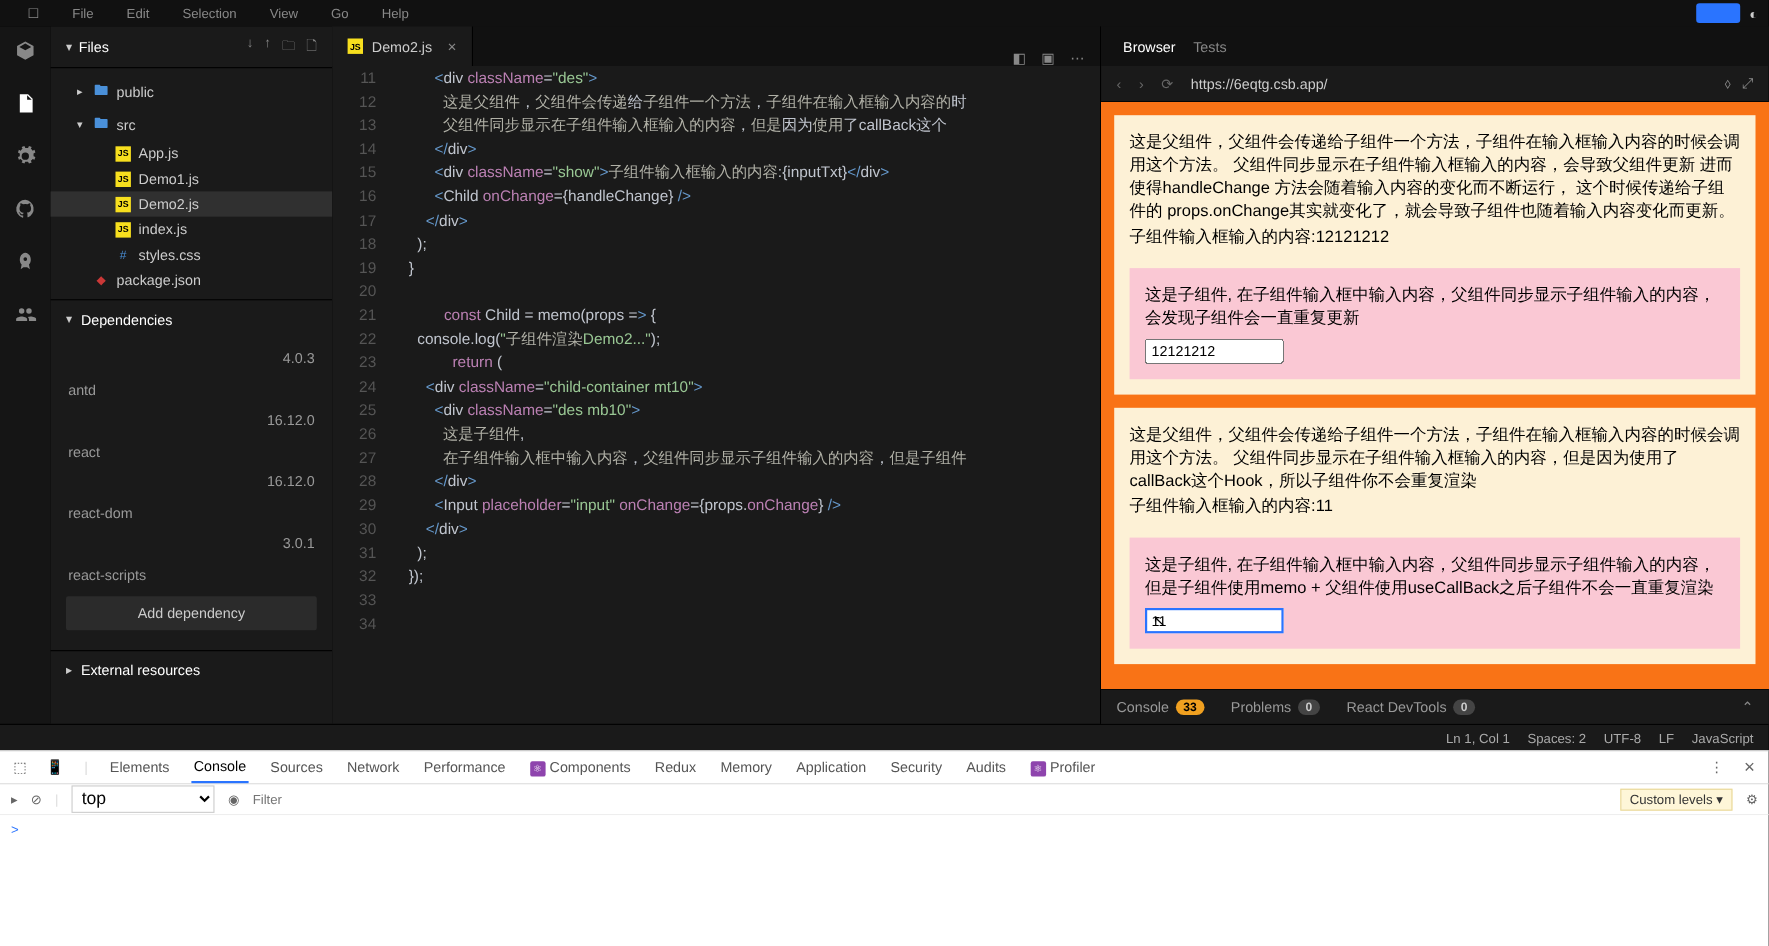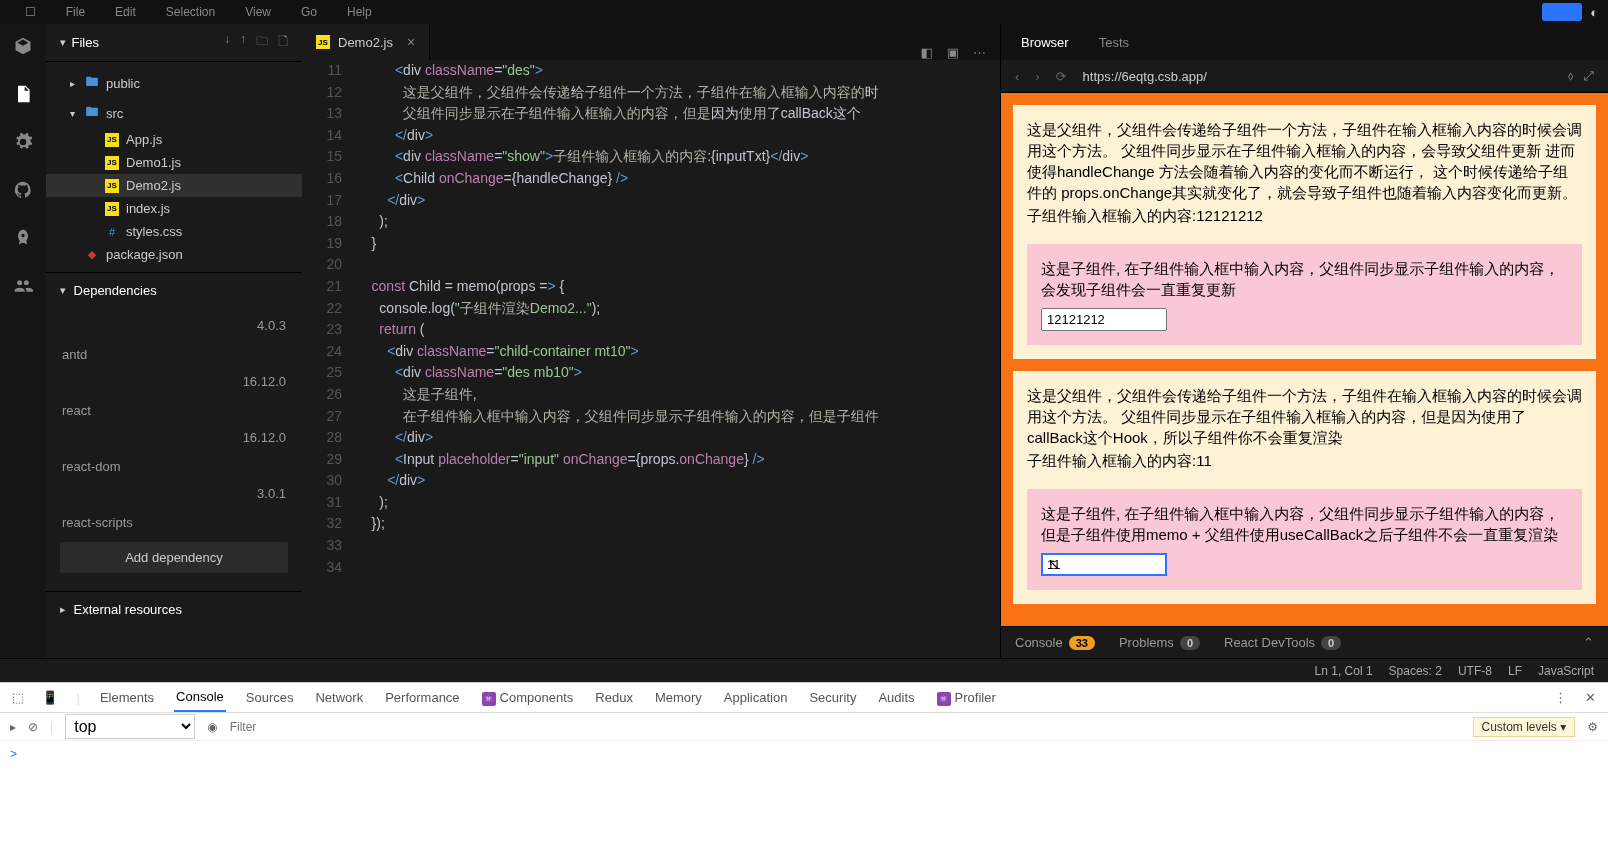--- a/index.html
+++ b/index.html
@@ -54,26 +54,26 @@
 
 .code { flex: 1; display: flex; font-family: Menlo, Monaco, "Courier New", monospace; font-size: 14px; line-height: 21.6px; overflow: hidden; color: #c0c5ce; }
 .gutter { width: 54px; text-align: right; padding-right: 14px; color: #555; user-select: none; }
 .gutter div { height: 21.6px; }
 .code-lines { flex: 1; }
 .code-lines div { height: 21.6px; white-space: pre; }
 
 .t-tag { color: #6699cc; }
 .t-attr { color: #bb80b3; }
 .t-str { color: #99c794; }
-.t-kw { color: #bb80b3; }
+.t-kw { color: #bb80b3; margin-left: 32px; }
 .t-id { color: #c0c5ce; }
 .t-txt { color: #b0b0a6; }
 
 .preview { width: 608px; background: #1a1a1a; display: flex; flex-direction: column; border-left: 1px solid #000; }
-.preview-tabs { display: flex; height: 36px; background: #111; align-items: center; padding: 0 20px; gap: 30px; }
+.preview-tabs { display: flex; height: 36px; background: #111; align-items: center; padding: 0 20px; gap: 16px; }
 .preview-tabs span { color: #888; cursor: pointer; font-size: 13px; }
 .preview-tabs span.active { color: #fff; }
 .url-bar { display: flex; align-items: center; padding: 8px 14px; gap: 16px; border-bottom: 1px solid #000; }
 .url-bar .nav { color: #666; cursor: pointer; }
 .url-bar .url { flex: 1; color: #ccc; font-size: 13px; }
 .url-bar .right-ico { display: flex; gap: 10px; }
 .url-bar .right-ico span { color: #888; cursor: pointer; }
 
 .preview-content { flex: 1; background: #f97316; padding: 12px; overflow: auto; color: #000; }
 .parent-box { background: #fdf1d6; padding: 14px; margin-bottom: 12px; font-size: 15px; line-height: 1.4; }

